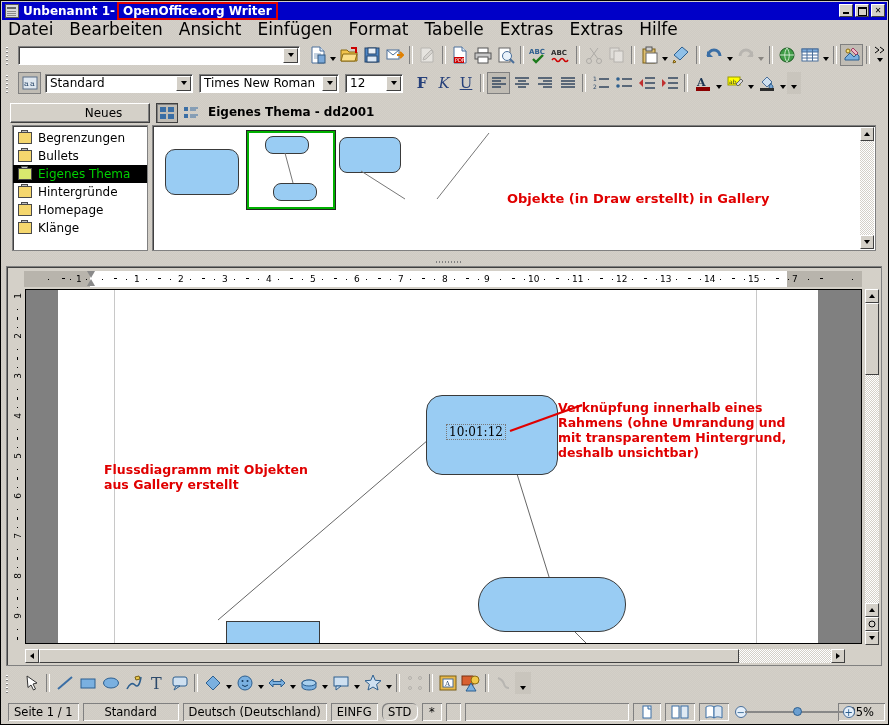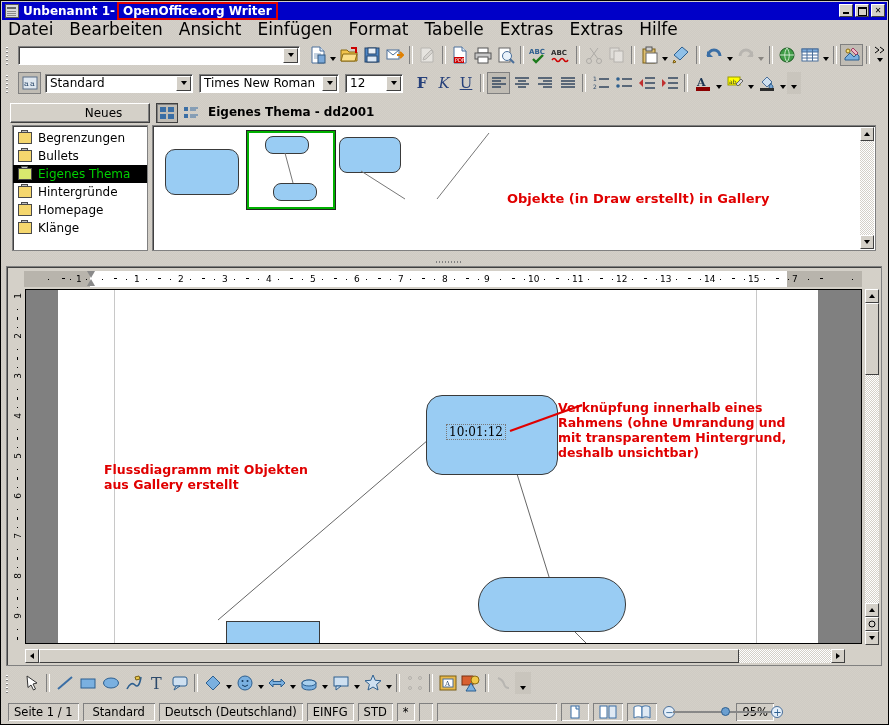--- a/index.html
+++ b/index.html
@@ -148,21 +148,21 @@
   .vtrack{position:absolute;left:0;top:14px;width:14px;height:300px;
           background:repeating-conic-gradient(#d4d0c8 0 25%,#ffffff 0 50%) 0 0/2px 2px;}
   .vthumb{position:absolute;left:0;top:0px;width:14px;height:72px;background:#d4d0c8;
           border:1px solid #fff;border-right-color:#404040;border-bottom-color:#404040;box-sizing:border-box;}
   .hscroll{position:absolute;left:18px;bottom:2px;width:820px;height:14px;background:#e8e5e0;}
 
   
   .drawbar{position:absolute;left:1px;top:668px;width:885px;height:28px;display:flex;align-items:center;}
 
   
-  .statusbar{position:absolute;left:1px;top:700px;width:774px;height:22px;display:flex;align-items:center;}
+  .statusbar{position:absolute;left:1px;top:700px;width:885px;height:22px;display:flex;align-items:center;}
   .sfield{height:18px;margin:0 2px;display:flex;align-items:center;justify-content:center;
           font-size:11.5px;color:#000;box-shadow:inset 1px 1px 0 #808080,inset -1px -1px 0 #fff;
           box-sizing:border-box;padding:0 6px;font-family:"DejaVu Sans",sans-serif;white-space:nowrap;}
   .zoomslider{position:relative;width:130px;height:18px;display:flex;align-items:center;}
   .zline{position:absolute;left:14px;top:8px;width:100px;height:2px;background:#888;}
   .zknob{position:absolute;left:62px;top:4px;width:9px;height:9px;border-radius:50%;
          background:#6b9fd0;border:1px solid #2d5f8f;box-sizing:border-box;}
   .zpm{width:12px;height:12px;border-radius:50%;border:1px solid #4a6f9a;box-sizing:border-box;
        display:flex;align-items:center;justify-content:center;font-size:10px;line-height:9px;color:#2d5f8f;
        background:#e4effa;font-family:"DejaVu Sans",sans-serif;}
@@ -912,21 +912,21 @@
         <path d="M2 13l3 4 3-4z" fill="#000"></path>
       </svg>
     </div>
   </div>
 
   <div class="statusbar">
     <div class="sfield" style="width:84px;margin-left:6px;">Seite 1 / 1</div>
     <div class="sfield" style="width:116px;">Standard</div>
     <div class="sfield" style="width:176px;">Deutsch (Deutschland)</div>
     <div class="sfield" style="width:50px;">EINFG</div>
-    <div class="sfield" style="width:42px;">STD</div>
+    <div class="sfield" style="width:42px;border-radius:6px;">STD</div>
     <div class="sfield" style="width:22px;">*</div>
     <div class="sfield" style="width:16px;"></div>
     <div class="sfield" style="width:200px;"></div>
 
     <div class="sfield" style="width:30px;">
       <svg width="16" height="14" viewBox="0 0 16 14">
         <rect x="4" y="1" width="8" height="12" fill="#fff" stroke="#3a6ea5"></rect>
         <path d="M9 1v3h3" fill="#cfe0f0" stroke="#3a6ea5"></path>
       </svg>
     </div>

